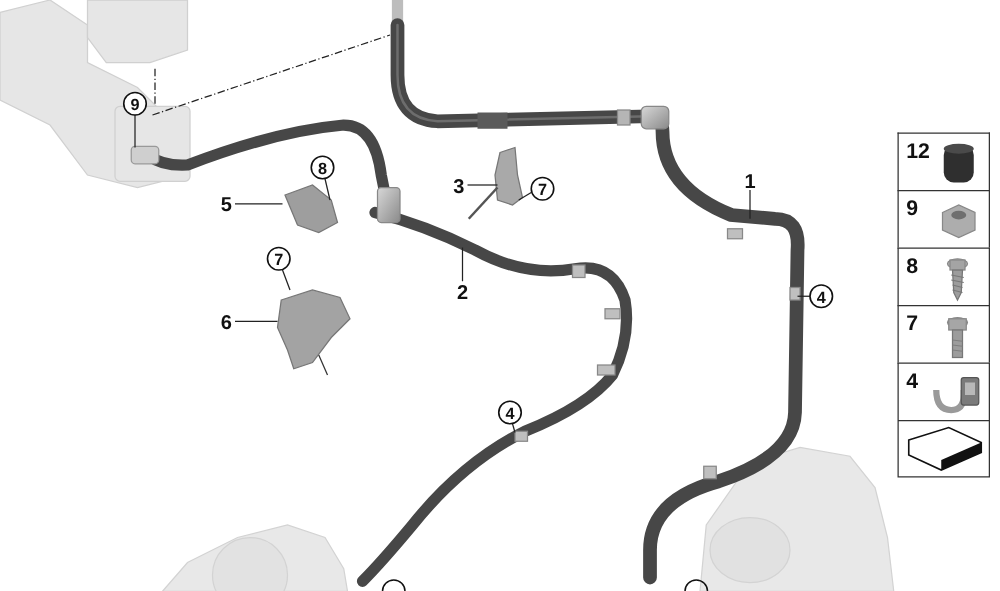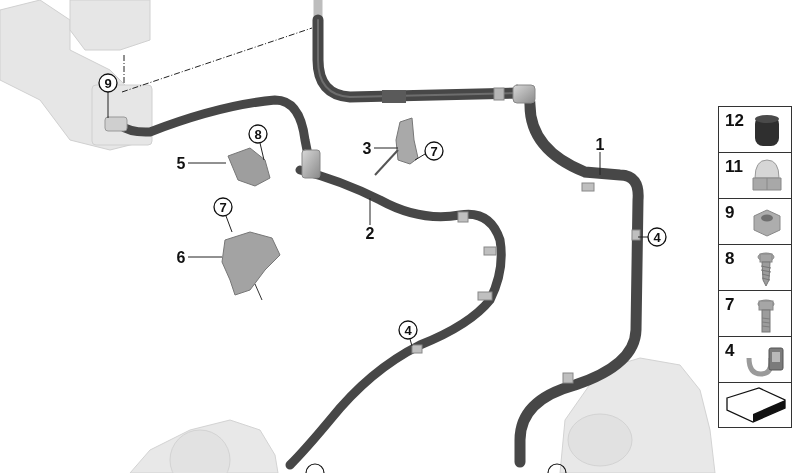--- a/index.html
+++ b/index.html
@@ -144,28 +144,20 @@
 
 <div class="legend">
   <div class="legend-cell">
     <span class="legend-num">12</span>
     <svg class="legend-icon" viewBox="0 0 42 40">
       <rect x="10" y="6" width="24" height="30" rx="8" fill="#2f2f2f"></rect>
       <ellipse cx="22" cy="9" rx="12" ry="4" fill="#4a4a4a"></ellipse>
     </svg>
   </div>
   <div class="legend-cell">
-    <span class="legend-num">11</span>
-    <svg class="legend-icon" viewBox="0 0 42 40">
-      <path d="M10,22 Q10,4 22,4 Q34,4 34,22 Z" fill="#d6d6d6" stroke="#999"></path>
-      <path d="M8,22 L36,22 L36,34 L8,34 Z" fill="#a8a8a8" stroke="#888"></path>
-      <line x1="22" y1="22" x2="22" y2="34" stroke="#888"></line>
-    </svg>
-  </div>
-  <div class="legend-cell">
     <span class="legend-num">9</span>
     <svg class="legend-icon" viewBox="0 0 42 40">
       <polygon points="9,14 22,8 35,14 35,28 22,34 9,28" fill="#adadad" stroke="#888"></polygon>
       <ellipse cx="22" cy="16" rx="6" ry="3.5" fill="#6f6f6f"></ellipse>
     </svg>
   </div>
   <div class="legend-cell">
     <span class="legend-num">8</span>
     <svg class="legend-icon" viewBox="0 0 42 40">
       <ellipse cx="21" cy="9" rx="8" ry="4" fill="#b0b0b0" stroke="#888"></ellipse>

